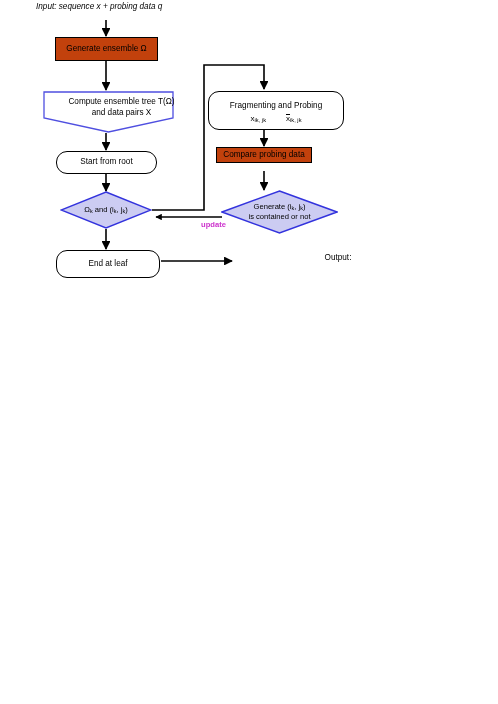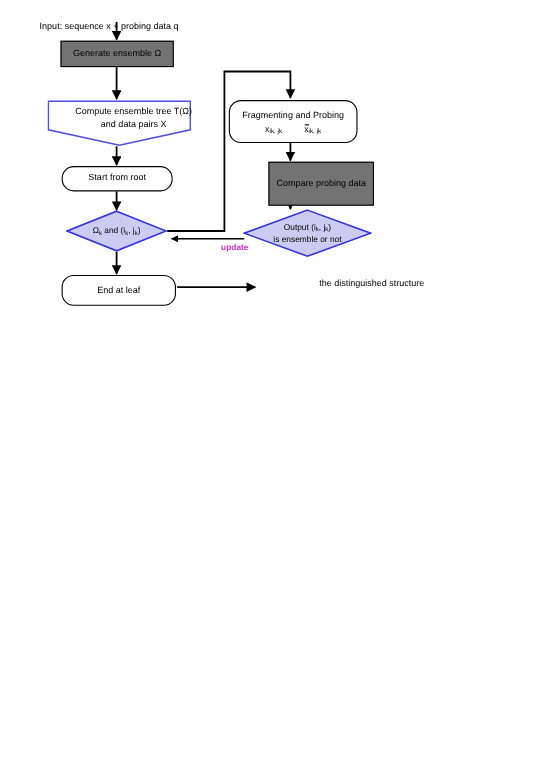--- a/index.html
+++ b/index.html
@@ -30,21 +30,21 @@
     text-align: center;
     font-size: 8.2px;
     line-height: 1.25;
     color: #000;
     white-space: nowrap;
   }
 
   
   .rect-box {
     border: 1.6px solid #000000;
-    background: #737373;
+    background: #c2410c;
   }
 
   
   .round-box {
     border: 1.8px solid #000000;
     border-radius: 11px;
     background: #ffffff;
   }
 
   
@@ -139,21 +139,21 @@
 
   <path d="M 152 210 L 204 210 L 204 65 L 264 65 L 264 89" fill="none" stroke="#000" stroke-width="1.6" marker-end="url(#arrowBlack)"></path>
 
   <line x1="264" y1="130" x2="264" y2="146" stroke="#000" stroke-width="1.6" marker-end="url(#arrowBlack)"></line>
 
   <line x1="264" y1="171" x2="264" y2="190" stroke="#000" stroke-width="1.6" marker-end="url(#arrowBlack)"></line>
 
   <line x1="222" y1="217" x2="156" y2="217" stroke="#000" stroke-width="1.4" marker-end="url(#arrowBlackSm)"></line>
 </svg>
 
-<div class="free-text" style="left:36px; top:19px;">Input: sequence x + probing data q</div>
+<div class="free-text" style="left:36px; top:2px;font-style:italic;">Input: sequence x + probing data q</div>
 
 <div class="node rect-box" style="left:55px; top:37px; width:103px; height:24px;">
   <span>Generate ensemble Ω</span>
 </div>
 
 <div class="pent-wrap" style="left:43px; top:91px; width:157px; height:42px;">
   <svg width="131" height="42" viewBox="0 0 131 42" xmlns="http://www.w3.org/2000/svg">
     <polygon points="1,1 130,1 130,27 65.5,41 1,27" fill="#ffffff" stroke="#4f4fe0" stroke-width="1.3"></polygon>
   </svg>
   <div class="pent-label">
@@ -173,38 +173,38 @@
   <div class="diamond-label">
     <span><span>Ω</span><span class="sub">k</span><span> and (i</span><span class="sub">k</span><span>, j</span><span class="sub">k</span><span>)</span></span>
   </div>
 </div>
 
 <div class="node round-box" style="left:56px; top:250px; width:104px; height:28px;">
   <span>End at leaf</span>
 </div>
 
 <div class="free-text centered" style="left:229px; top:253px; width:218px; text-align:center;">
-  <span class="two-line">the distinguished structure</span>
-</div>
-
-<div class="node round-box" style="left:208px; top:91px; width:117px; height:39px; flex-direction:column; gap:2px; padding-top:4px;">
+  <span class="two-line">Output:</span>
+</div>
+
+<div class="node round-box" style="left:208px; top:91px; width:136px; height:39px; flex-direction:column; gap:2px; padding-top:4px;">
   <span style="font-size:8.2px;">Fragmenting and Probing</span>
   <span style="font-size:8px; display:flex; gap:20px; align-items:flex-end;">
     <span><span>x</span><span class="sub">ik, jk</span></span>
     <span><span class="varline">x</span><span class="sub">ik, jk</span></span>
   </span>
 </div>
 
-<div class="node rect-box" style="left:216px; top:147px; width:96px; height:40px;margin-left:28px;">
+<div class="node rect-box" style="left:216px; top:147px; width:96px; height:16px;">
   <span>Compare probing data</span>
 </div>
 
 <div class="diamond-wrap" style="left:221px; top:190px; width:117px; height:44px;">
   <svg width="117" height="44" viewBox="0 0 117 44" xmlns="http://www.w3.org/2000/svg">
     <polygon points="58.5,1 116,22 58.5,43 1,22" fill="#ccccf2" stroke="#3333dd" stroke-width="1.4"></polygon>
   </svg>
   <div class="diamond-label" style="flex-direction:column;">
-    <span><span>Output  (i</span><span class="sub">k</span><span>, j</span><span class="sub">k</span><span>)</span></span>
-    <span>is ensemble or not</span>
+    <span><span>Generate  (i</span><span class="sub">k</span><span>, j</span><span class="sub">k</span><span>)</span></span>
+    <span>is contained or not</span>
   </div>
 </div>
 
 <div class="update-text" style="left:176px; top:220px;margin-left:25px;">update</div>
 
 </body></html>

